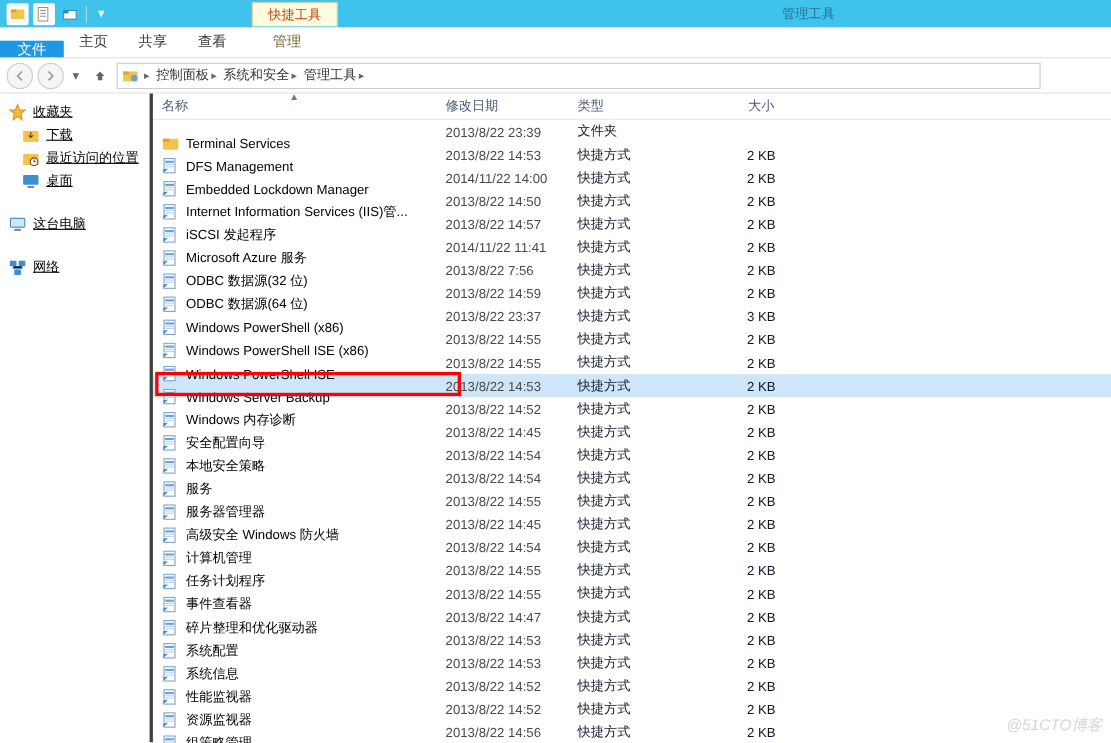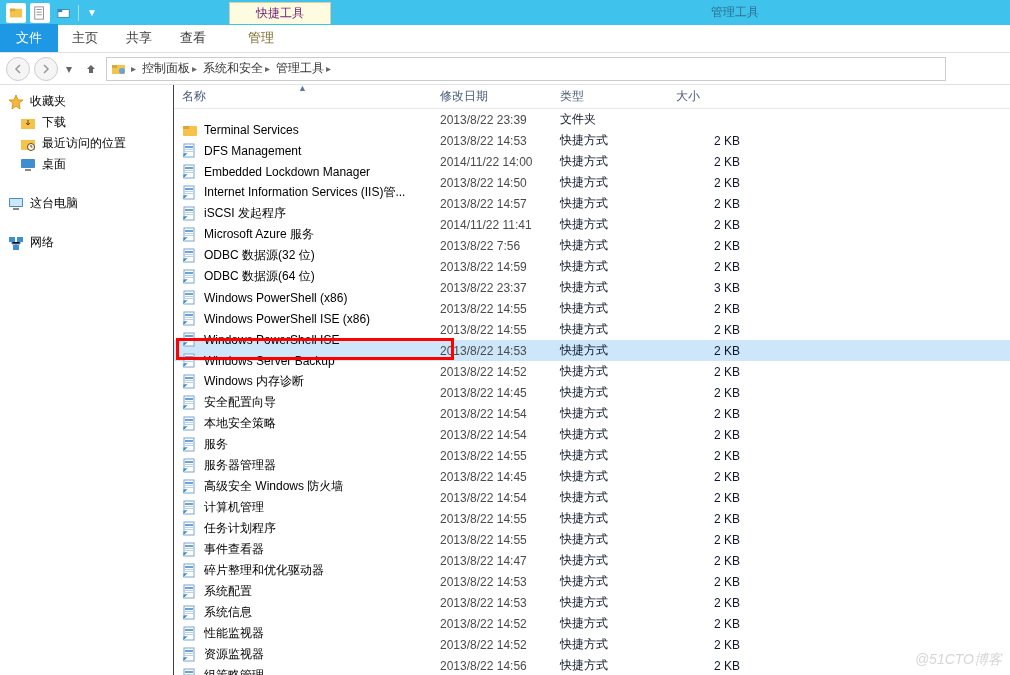--- a/index.html
+++ b/index.html
@@ -5,60 +5,60 @@
   * { box-sizing: border-box; margin: 0; padding: 0; font-family: "Microsoft YaHei", Tahoma, sans-serif; }
   body { width: 1010px; height: 675px; background: #fff; font-size: 12px; color: #000; overflow: hidden; position: relative; }
 
   
   .titlebar { height: 25px; background: linear-gradient(#3FC2EC,#3FC2EC); display: flex; align-items: center; }
   .titlebar .qat { display:flex; align-items:center; gap:4px; padding-left:6px;}
   .titlebar .qicon { width:20px; height:20px; display:flex; align-items:center; justify-content:center; background:#fff; border-radius:2px;}
   .titlebar .qicon svg { width:14px; height:14px;}
   .titlebar .divider { width:1px; height:16px; background:#fff; opacity:.5;}
   .titlebar .center-group { margin-left:128px; display:flex; align-items:flex-end; gap:4px;}
-  .tabhint { background:#fffbe0; border:1px solid #d8d0a0; border-bottom:none; padding:2px 26px; font-size:12px; color:#701a75;}
+  .tabhint { background:#fffbe0; border:1px solid #d8d0a0; border-bottom:none; padding:2px 14px; font-size:12px; color:#c2410c;}
   .title-right { position:absolute; left:50%; transform:translateX(-50%); top:0; height:25px; display:flex; align-items:center; color:#2c7190; padding:0 8px; width:100%; justify-content:center;}
   .title-right span { margin-left:460px; }
 
   
   .ribbon { height: 28px; background: #fff; border-bottom:1px solid #e1e1e1; display:flex; align-items:flex-end;}
-  .filetab { background:#1E98E4; color:#fff; padding:5px 16px 5px; font-size:13px; height:28px; display:flex; align-items:center;}
+  .filetab { background:#1E98E4; color:#fff; padding:5px 16px 5px; font-size:13px; height:15px; display:flex; align-items:center;}
   .rtab { padding:5px 14px; color:#404040; font-size:13px; height:28px; display:flex; align-items:center; cursor:default;}
   .rtab.tool { color:#7b6c2d;}
 
   
   .addrrow { height:32px; display:flex; align-items:center; border-bottom:1px solid #e1e1e1; padding:0 6px; gap:4px;}
   .navbtn { width:24px; height:24px; border:1px solid #ccc; border-radius:50%; display:flex; align-items:center; justify-content:center; color:#999; background:#f5f5f5;}
   .navdrop { width:14px; display:flex; align-items:center; justify-content:center; color:#666;}
   .upbtn { width:22px; height:22px; display:flex; align-items:center; justify-content:center; color:#666;}
   .addrbar { flex:0 0 auto; width:840px; height:24px; border:1px solid #ccc; display:flex; align-items:center; padding:0 4px; gap:2px;}
   .addrbar .aicon { width:16px; height:16px; display:inline-flex; align-items:center; justify-content:center;}
   .crumb { display:flex; align-items:center; color:#333; padding:0 2px; gap:2px; cursor:default;}
   .crumb .chev { color:#666; font-size:10px;}
 
   
   .main { display:flex; height: calc(675px - 25px - 28px - 32px); }
-  .side { width:174px; border-right:1px solid #404040; padding-top:4px;}
+  .side { width:139px; border-right:3px solid #404040; padding-top:4px;text-decoration:underline;}
   .side .group { padding:2px 0 6px;}
   .side .item { display:flex; align-items:center; gap:6px; padding:2px 0 2px 20px; cursor:default;}
   .side .item svg { width:16px; height:16px; flex:none;}
   .side .hdr { padding-left:8px;}
   .side .hdr svg { width:16px; height:16px;}
   .side .hdr.fav { color:#000;}
   .side .sep { height:10px;}
 
   
   .list { flex:1; overflow:hidden;}
   .cols { display:flex; height:24px; border-bottom:1px solid #e8e8e8; color:#4a5a7a; align-items:center; position:relative;}
   .col { padding:0 8px; border-right:1px solid transparent; display:flex; align-items:center; height:100%; position:relative;}
   .col .sort { position:absolute; left:50%; top:-2px; transform:translateX(-50%); font-size:9px; color:#5a7aa6;}
   .c-name { width:258px;}
   .c-date { width:120px;}
   .c-type { width:116px;}
-  .c-size { width:80px; text-align:right; justify-content:flex-start;}
+  .c-size { width:80px; text-align:right; justify-content:flex-end;}
 
   .rows { overflow-y:auto;}
   .row { display:flex; align-items:center; height:21px; padding:0; cursor:default;}
   .row.selected { background:#CDE6F9;}
   .row .cell { padding:0 8px; white-space:nowrap; overflow:hidden; text-overflow:ellipsis;}
   .row .c-name { display:flex; align-items:center; gap:6px;margin-top:20px;}
   .row .c-name .ficon { width:16px; height:16px; flex:none; display:inline-flex; align-items:center; justify-content:center;}
   .row .c-date { color:#4a4a4a;}
   .row .c-type { color:#0f172a;}
   .row .c-size { color:#0f172a;}

